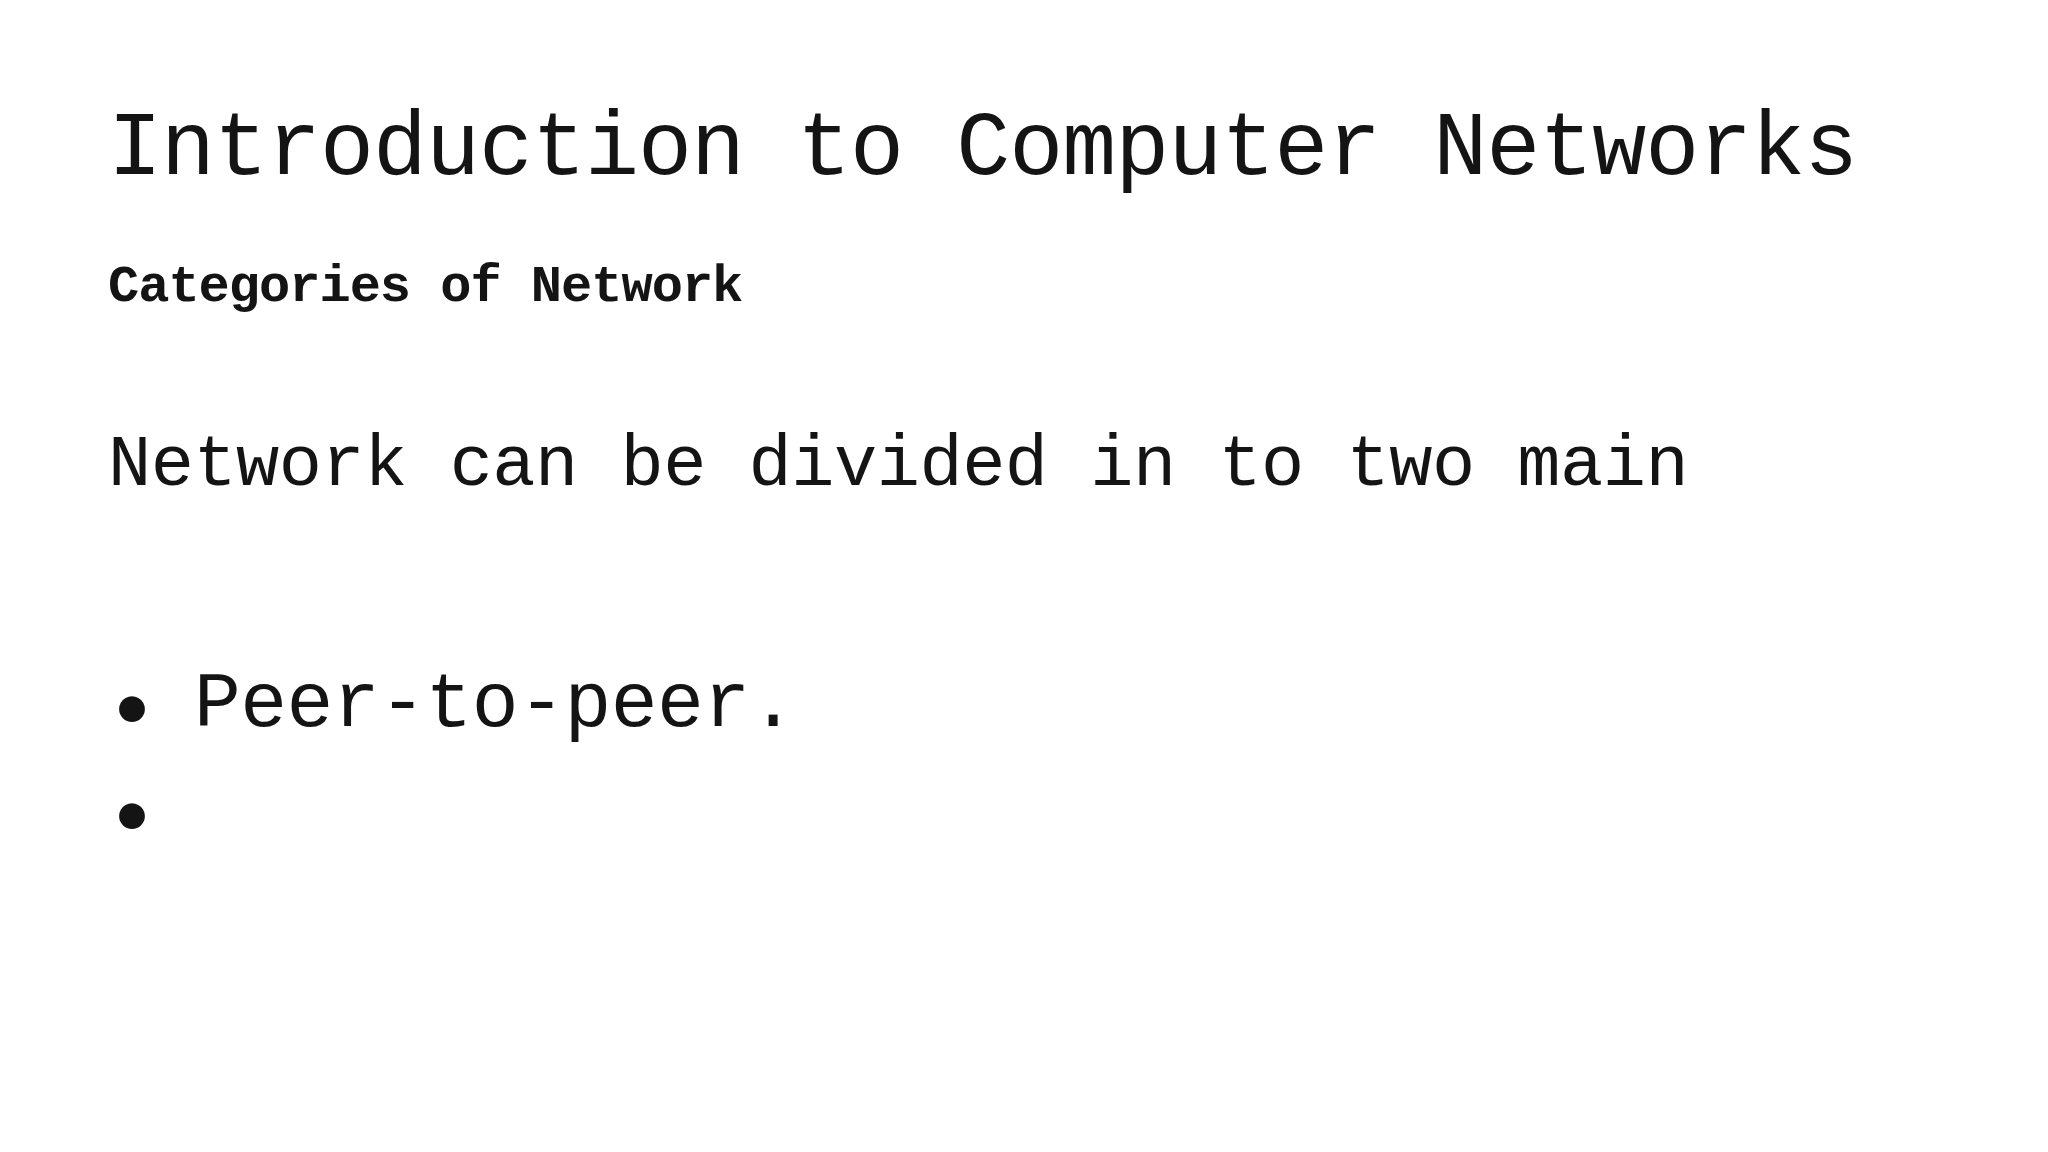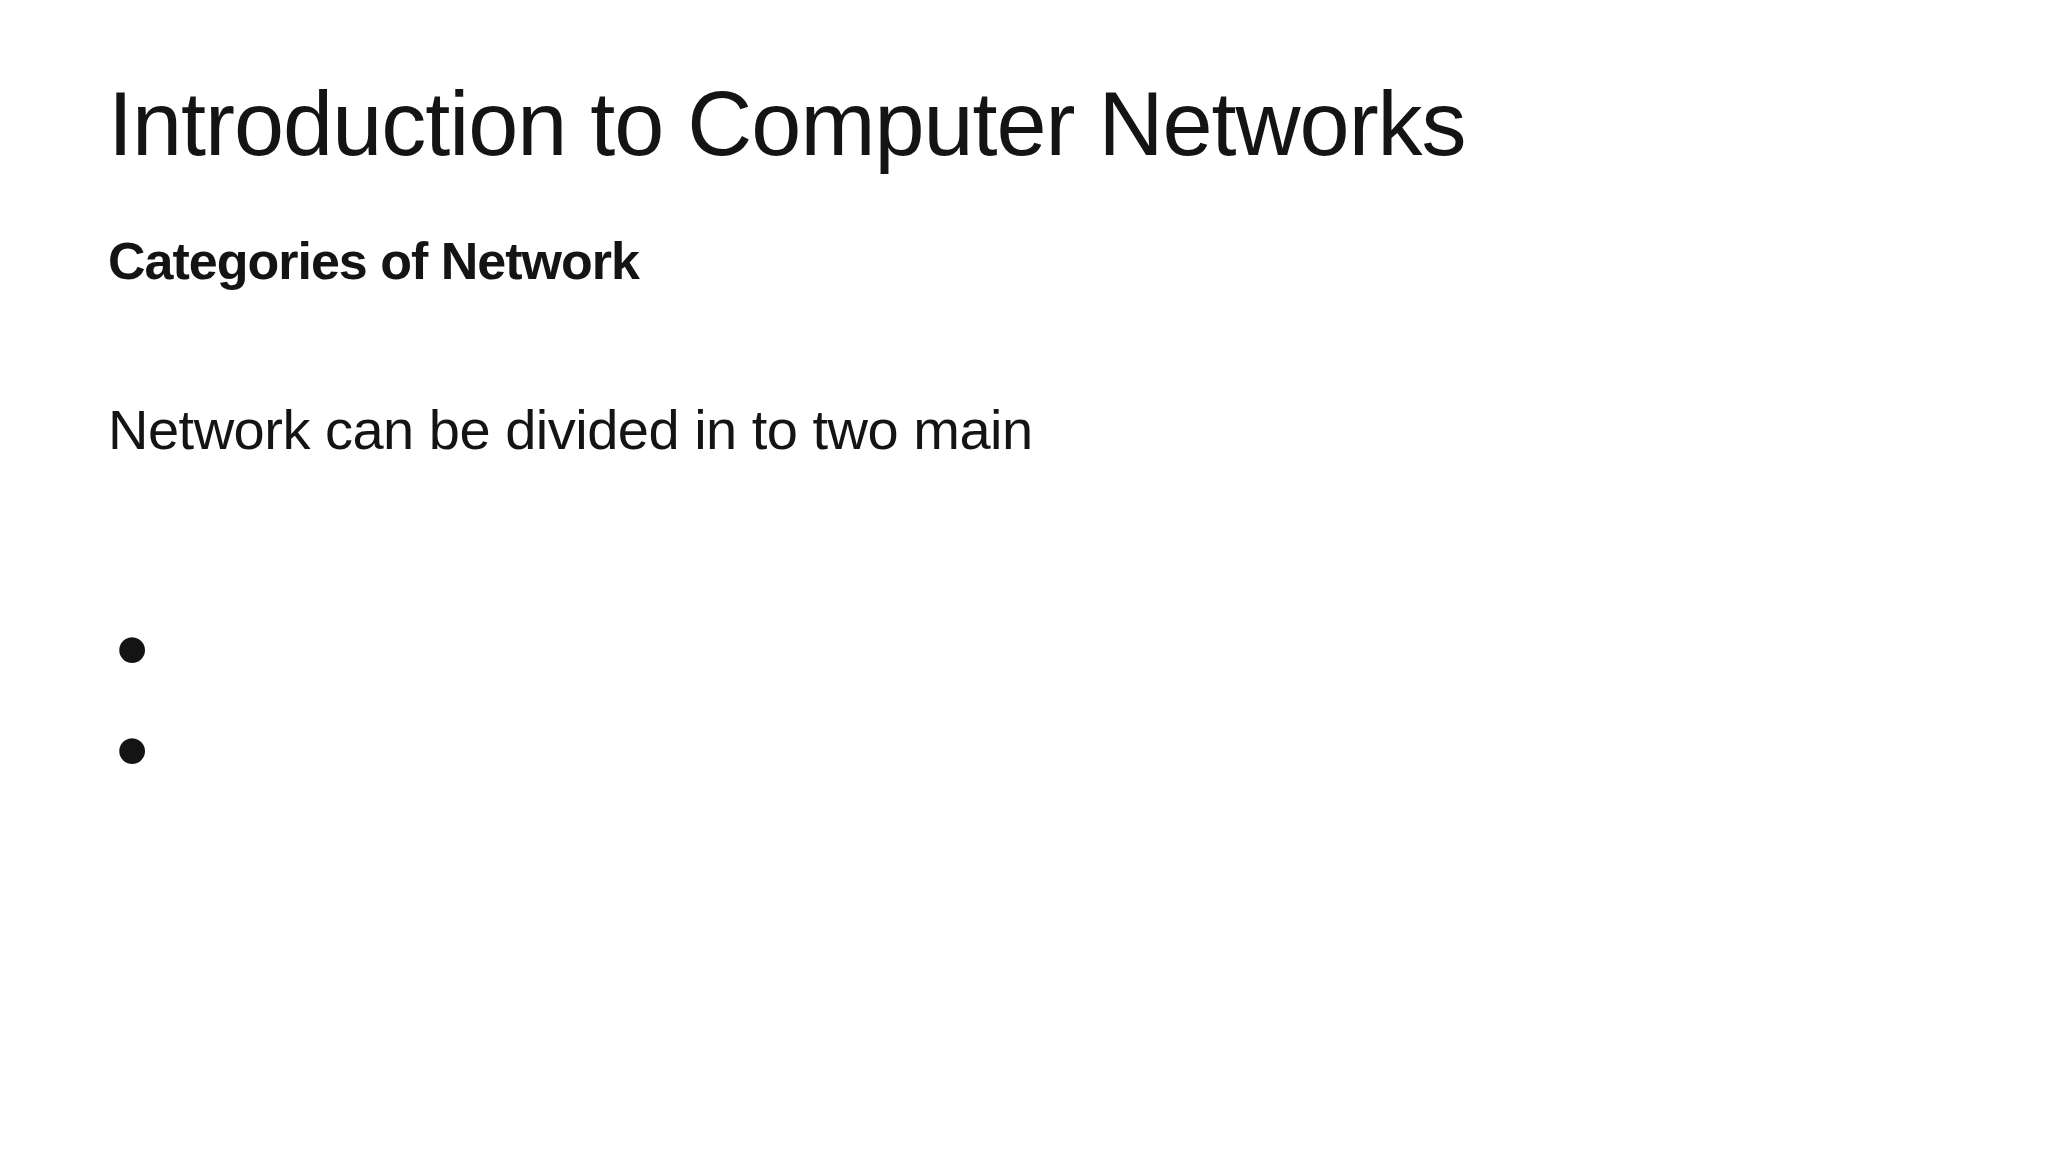--- a/index.html
+++ b/index.html
@@ -6,41 +6,41 @@
     margin: 0;
     padding: 0;
     background: #ffffff;
   }
   .slide {
     position: relative;
     width: 2048px;
     height: 1152px;
     background: #ffffff;
     overflow: hidden;
-    font-family: Liberation Sans, sans-serif;
+    font-family: Liberation Mono, monospace;
     color: #141414;
     box-sizing: border-box;
-    padding: 74px 100px 0 108px;
+    padding: 100px 100px 0 108px;
   }
   .slide-title {
     font-size: 90px;
     font-weight: 400;
     line-height: 1.12;
     margin: 0 0 58px 0;
     letter-spacing: -1px;
   }
   .section-heading {
     font-size: 52px;
     font-weight: 700;
     line-height: 1.1;
     margin: 0 0 102px 0;
     letter-spacing: -1px;
   }
   .body-paragraph {
-    font-size: 56px;
+    font-size: 72px;
     font-weight: 400;
     line-height: 1.36;
     margin: 0;
     letter-spacing: -0.5px;
   }
   .bullet-list {
     list-style: none;
     margin: 142px 0 0 0;
     padding: 0;
   }
@@ -73,19 +73,20 @@
 
   <h2 class="section-heading">Categories of Network</h2>
 
   <p class="body-paragraph">
     <span>Network can be divided in to two main</span><br>
   </p>
 
   <ul class="bullet-list">
     <li class="bullet-item">
       <span class="bullet-dot">●</span>
+      <span class="bullet-text">Peer-to-peer.</span>
     </li>
     <li class="bullet-item">
       <span class="bullet-dot">●</span>
     </li>
   </ul>
 
 </div>
 
 </body></html>

